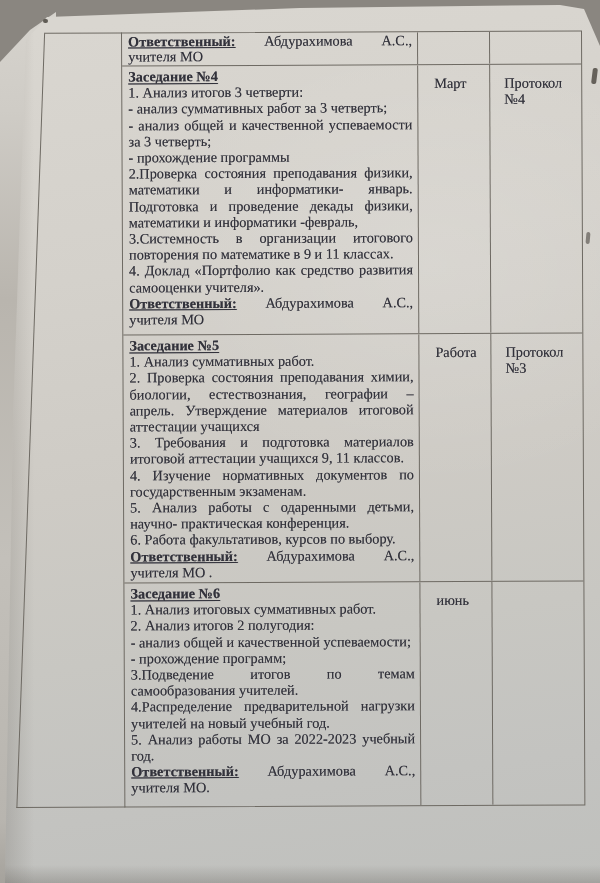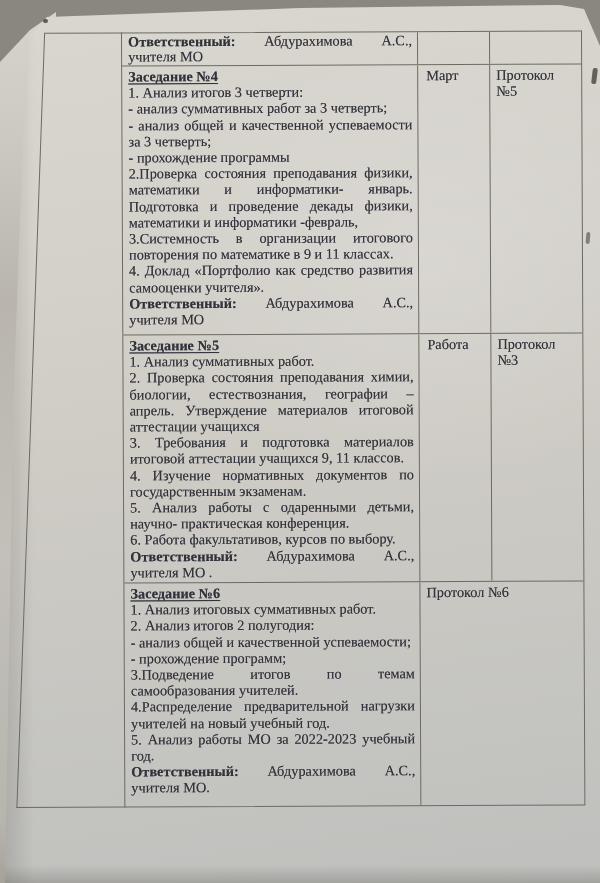--- a/index.html
+++ b/index.html
@@ -62,22 +62,22 @@
   .r-b{height:269px;}
   .r-c{height:248px;}
   .cell{box-sizing:border-box;overflow:hidden;}
   .c1{width:296px;border-right:1.3px solid #6e6a63;padding:2px 5px 0 6px;}
   .c2{width:72px;border-right:1.3px solid #6e6a63;padding:2px 3px 0 8px;}
   .c3{flex:1;padding:2px 4px 0 6px;}
   .r-a .c1{padding-top:.5px;line-height:15.7px;}
 
   .para{margin:0;text-align:justify;}
   .para.title{font-weight:bold;text-decoration:underline;text-decoration-thickness:1.1px;text-underline-offset:2px;}
-  .para .lbl{font-weight:bold;}
-  .month-txt,.proto-txt{margin:0;text-align:left;}
+  .para .lbl{font-weight:bold;text-decoration:underline;}
+  .month-txt,.proto-txt{margin:8px;text-align:left;}
 </style>
 </head>
 <body>
 
 <div class="under-sheet"></div>
 <div class="under-edge"></div>
 <div class="paper"></div>
 <div class="paper-sheen"></div>
 <div class="speck s1"></div>
 <div class="speck s2"></div>
@@ -108,21 +108,21 @@
         <p class="para">- прохождение программы</p>
         <p class="para">2.Проверка состояния преподавания физики, математики и информатики- январь. Подготовка и проведение декады физики, математики и информатики -февраль,</p>
         <p class="para">3.Системность в организации итогового повторения по математике в 9 и 11 классах.</p>
         <p class="para">4. Доклад «Портфолио как средство развития самооценки учителя».</p>
         <p class="para resp"><b class="lbl">Ответственный:</b> <span>Абдурахимова А.С., учителя МО</span></p>
       </div>
       <div class="cell c2">
         <p class="month-txt">Март</p>
       </div>
       <div class="cell c3">
-        <p class="proto-txt">Протокол №5</p>
+        <p class="proto-txt">Протокол №4</p>
       </div>
     </div>
 
     <div class="row r-c">
       <div class="cell c1">
         <p class="para title">Заседание №5</p>
         <p class="para">1. Анализ суммативных работ.</p>
         <p class="para">2. Проверка состояния преподавания химии, биологии, естествознания, географии – апрель. Утверждение материалов итоговой аттестации учащихся</p>
         <p class="para">3. Требования и подготовка материалов итоговой аттестации учащихся 9, 11 классов.</p>
         <p class="para">4. Изучение нормативных документов по государственным экзаменам.</p>
@@ -143,19 +143,19 @@
         <p class="para title">Заседание №6</p>
         <p class="para">1. Анализ итоговых суммативных работ.</p>
         <p class="para">2. Анализ итогов 2 полугодия:</p>
         <p class="para">- анализ общей и качественной успеваемости;</p>
         <p class="para">- прохождение программ;</p>
         <p class="para">3.Подведение итогов по темам самообразования учителей.</p>
         <p class="para">4.Распределение предварительной нагрузки учителей на новый учебный год.</p>
         <p class="para">5. Анализ работы МО за 2022-2023 учебный год.</p>
         <p class="para resp"><b class="lbl">Ответственный:</b> <span>Абдурахимова А.С., учителя МО.</span></p>
       </div>
-      <div class="cell c3">
-        <p class="proto-txt">Протокол №6</p>
+      <div class="cell c2">
+        <p class="month-txt">июнь</p>
       </div>
     </div>
 
   </div>
 </div>
 
 </body></html>

